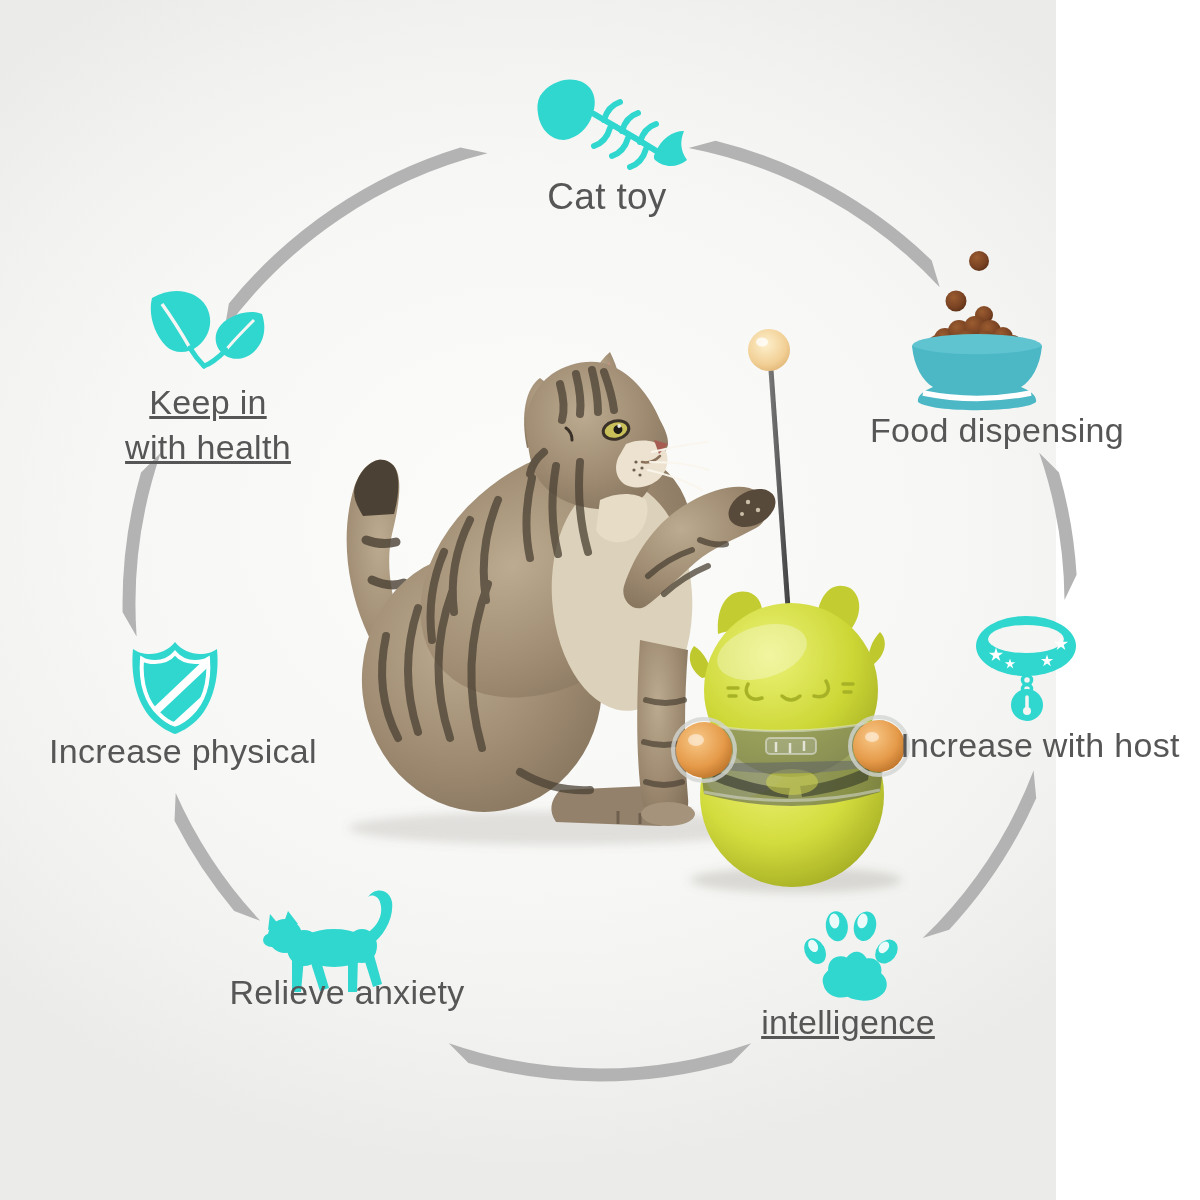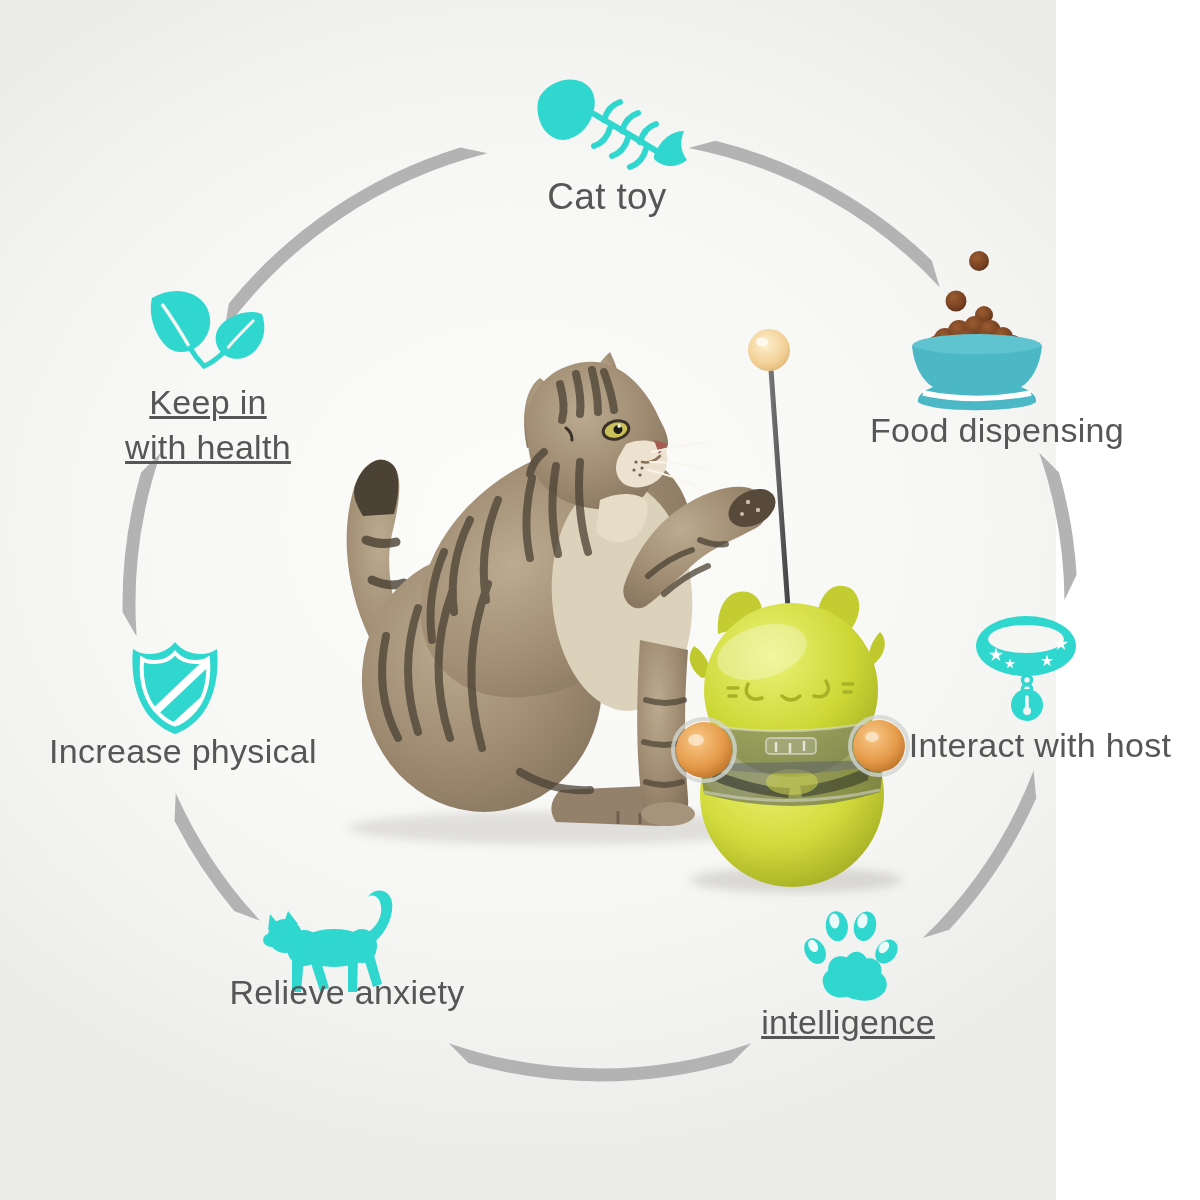--- a/index.html
+++ b/index.html
@@ -337,21 +337,21 @@
 
   <div class="label big" style="left:607px;top:177px;">
     <span>Cat toy</span>
   </div>
 
   <div class="label" style="left:985px;top:410px;margin-left:12px;">
     <span>Food dispensing</span>
   </div>
 
   <div class="label" style="left:1040px;top:725px;">
-    <span>Interact with host</span>
+    <span>Increase with host</span>
   </div>
 
   <div class="label two" style="left:848px;top:1002px;line-height:40px;">
     <div>intelligence</div>
   </div>
 
   <div class="label" style="left:347px;top:972px;">
     <span>Relieve anxiety</span>
   </div>
 

